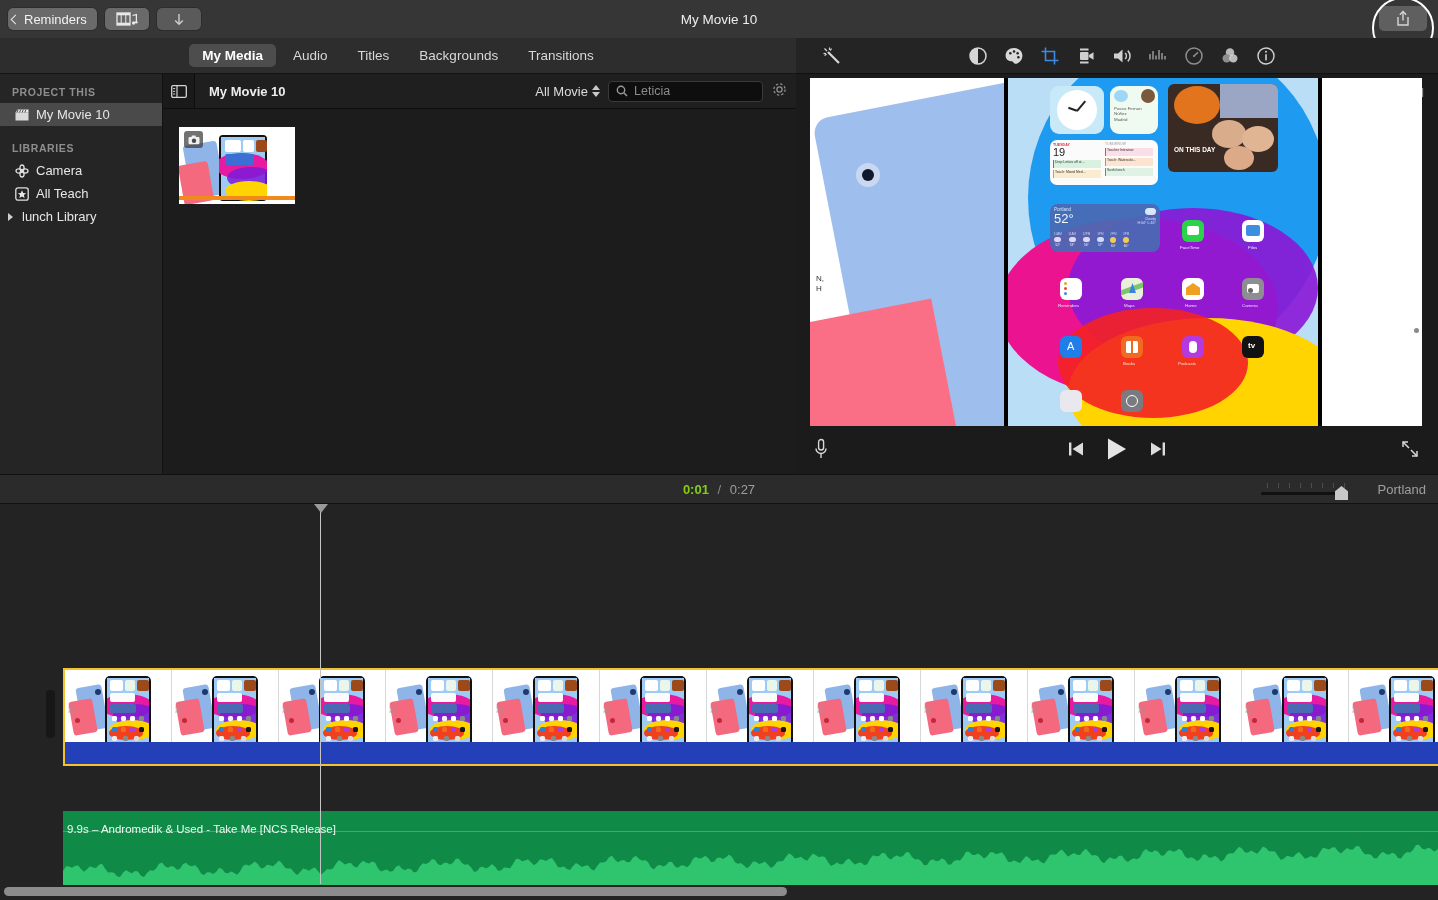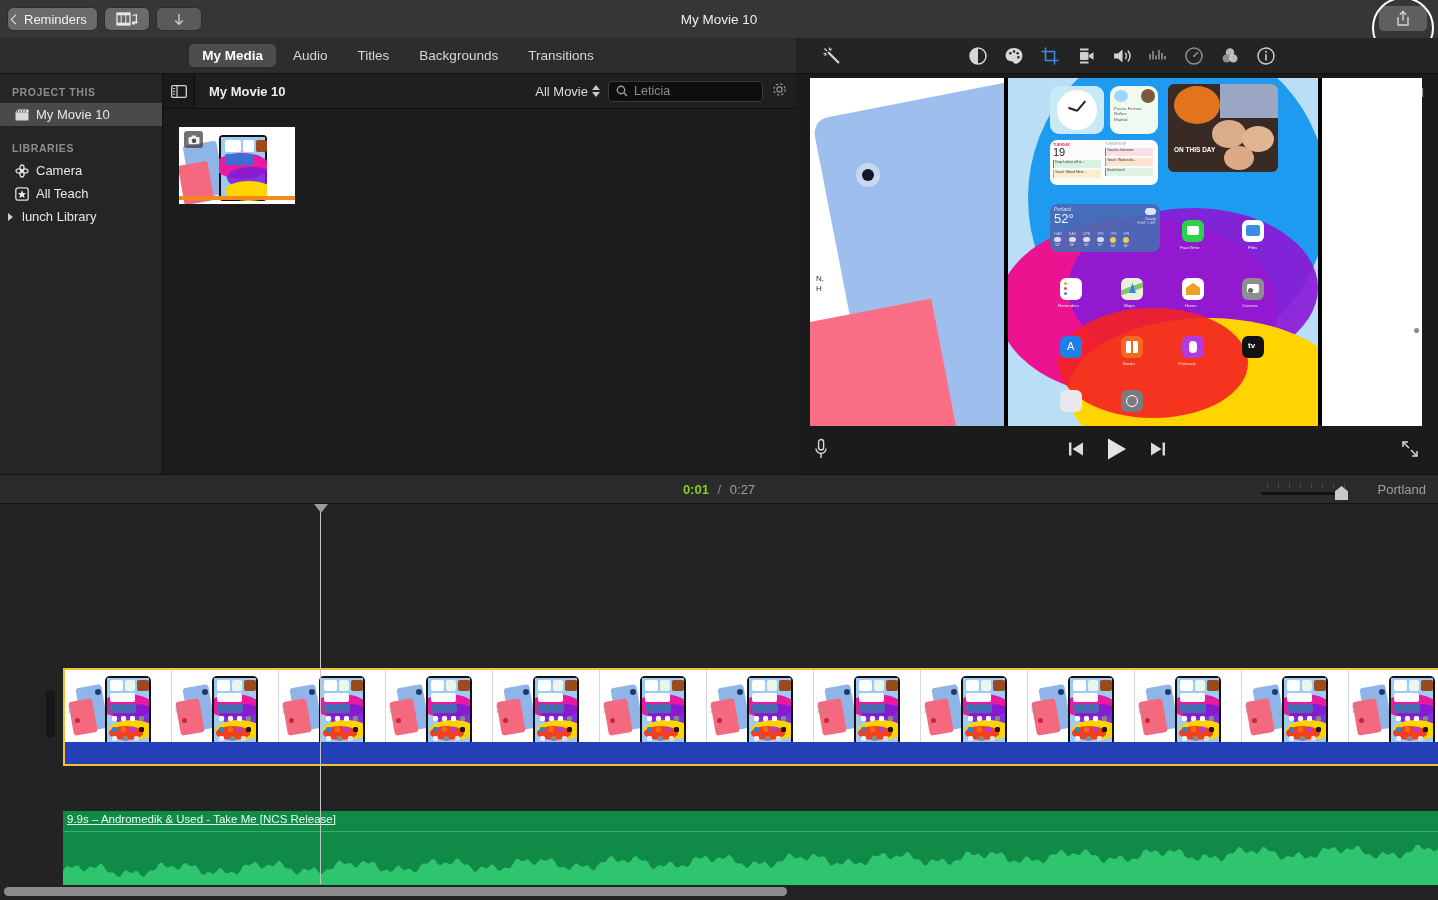--- a/index.html
+++ b/index.html
@@ -239,22 +239,22 @@
   }
   .trim-handle {
     position: absolute; left: 46px; top: 186px;
     width: 9px; height: 48px; background: #171717; border-radius: 4px;
   }
   .audio-clip {
     position: absolute; left: 63px; top: 307px; width: 1378px; height: 74px;
     background: #0f8a47; overflow: hidden;
   }
   .audio-title {
-    position: absolute; top: 2px; left: 4px; font-size: 11.5px; color: #eafbf1;
-    z-index: 3; white-space: nowrap; text-decoration: underline;
+    position: absolute; top: 12px; left: 4px; font-size: 11.5px; color: #eafbf1;
+    z-index: 3; white-space: nowrap;
   }
   .audio-sep { position: absolute; top: 20px; left: 0; right: 0; height: 1px; background: #34b06d; }
   .wave { position: absolute; left: 0; right: 0; bottom: 0; height: 52px; }
   .hscroll-track {
     position: absolute; left: 4px; bottom: 4px; width: 1430px; height: 9px;
   }
   .hscroll-thumb {
     position: absolute; left: 0; top: 0; width: 783px; height: 9px;
     background: #8c8c8c; border-radius: 5px;
   }

